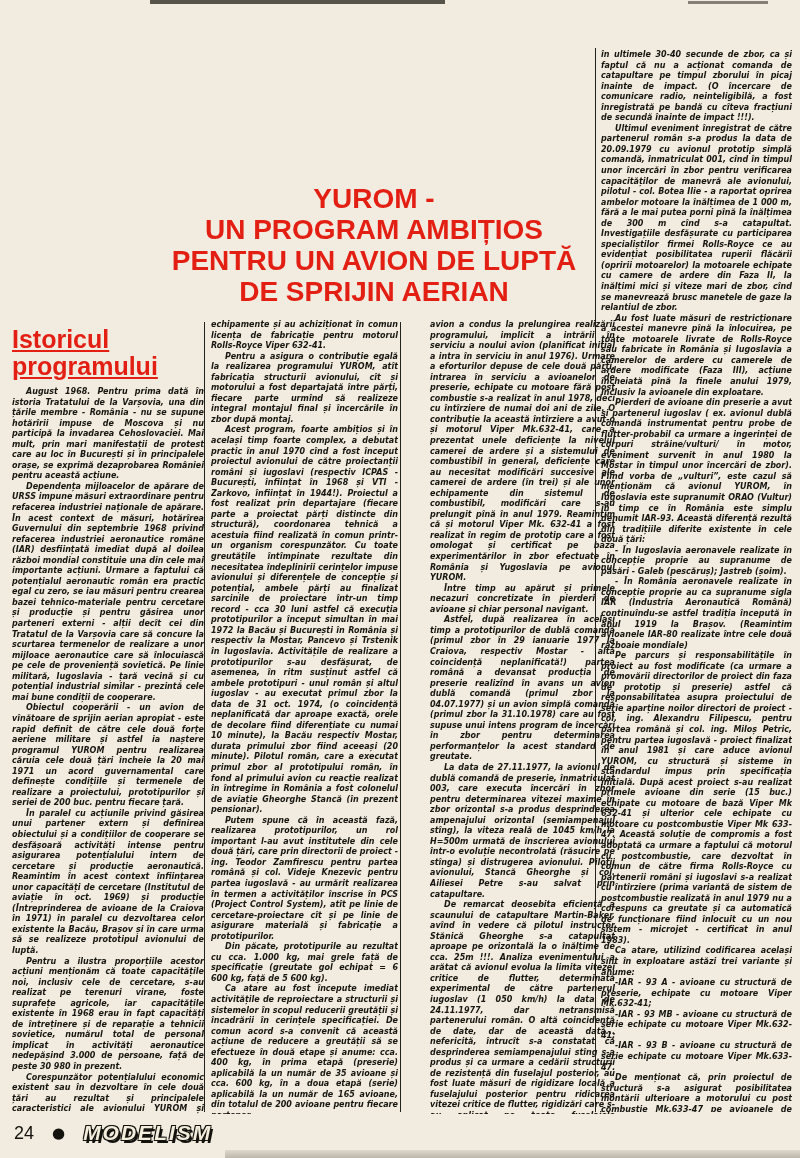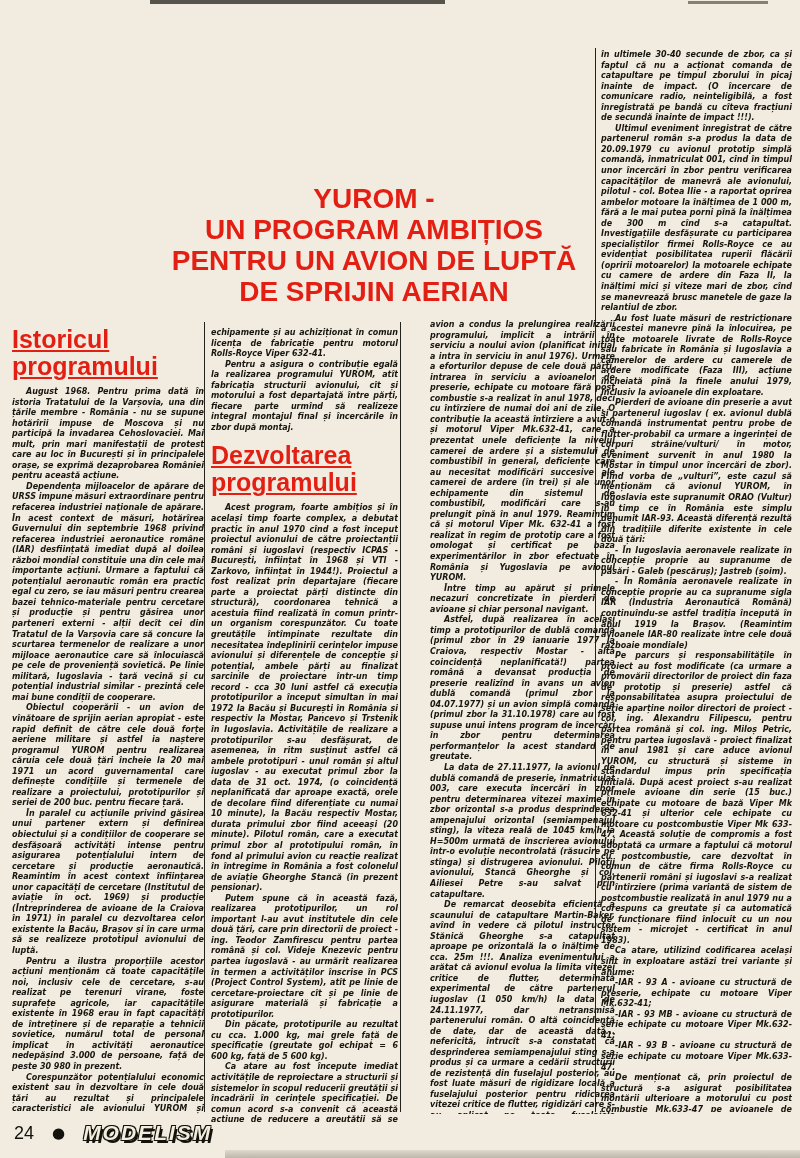--- a/index.html
+++ b/index.html
@@ -28,21 +28,21 @@
     position:absolute;left:158px;top:183px;width:432px;
     font-family:"Liberation Sans",sans-serif;
     font-weight:bold;font-size:28px;line-height:31px;
     text-align:center;letter-spacing:0px;
   }
   .col{
     position:absolute;overflow:hidden;
     text-align:justify;color:#181611;
   }
   .col-1{left:12px;top:326px;width:192px;height:788px;}
-  .col-2{left:211px;top:320px;width:187px;height:794px;margin-top:8px;}
+  .col-2{left:211px;top:320px;width:187px;height:794px;}
   .col-3{left:430px;top:320px;width:185px;height:794px;}
   .col-4{left:601px;top:50px;width:191px;height:1062px;}
   .section-heading{
     font-family:"Liberation Sans",sans-serif;
     font-weight:bold;font-size:25px;line-height:27px;
     margin:0 0 7px 0;text-align:left;text-decoration:underline;
   }
   .col-2 .section-heading{margin-top:9px;}
   .body-p{
     margin:0;
@@ -103,21 +103,20 @@
         <p class="body-p">Pentru a ilustra proporțiile acestor acțiuni menționăm că toate capacitățile noi, inclusiv cele de cercetare, s-au realizat pe terenuri virane, foste suprafețe agricole, iar capacitățile existente în 1968 erau în fapt capacități de întreținere și de reparație a tehnicii sovietice, numărul total de personal implicat în activități aeronautice nedepășind 3.000 de persoane, față de peste 30 980 în prezent.</p>
         <p class="body-p">Corespunzător potențialului economic existent sau în dezvoltare în cele două țări au rezultat și principalele caracteristici ale avionului YUROM și anume: Avion de luptă subsonic pentru sprijin aerian apropiat (rază tactică de peste 200 km), robust (capabil să acționeze de pe terenuri sumar amenajate - piste înierbate), cu structură metalică convențională, cu grad maxim de independență al echipamentelor (din producția proprie a celor două țări sau din import Vest în prima etapă) și cu capacitate de transport încărcături de luptă cît mai mare (greutatea sarcinilor de 2 500 - 2800 kg).</p>
       </div>
   </div>
 
   <div class="col col-2">
     <div>
         <p class="body-p no-indent">echipamente și au achiziționat în comun licența de fabricație pentru motorul Rolls-Royce Viper 632-41.</p>
         <p class="body-p">Pentru a asigura o contribuție egală la realizarea programului YUROM, atît fabricația structurii avionului, cît și motorului a fost departajată între părți, fiecare parte urmînd să realizeze integral montajul final și încercările în zbor după montaj.</p>
       </div>
-    <h2 class="section-heading accent" style="color: rgb(227, 31, 20);">Dezvoltarea programului</h2>
     <div>
         <p class="body-p">Acest program, foarte ambițios și în același timp foarte complex, a debutat practic în anul 1970 cînd a fost început proiectul avionului de către proiectanții români și iugoslavi (respectiv ICPAS - București, înființat în 1968 și VTI - Zarkovo, înființat în 1944!). Proiectul a fost realizat prin departajare (fiecare parte a proiectat părți distincte din structură), coordonarea tehnică a acestuia fiind realizată în comun printr-un organism corespunzător. Cu toate greutățile întîmpinate rezultate din necesitatea îndeplinirii cerințelor impuse avionului și diferențele de concepție și potențial, ambele părți au finalizat sarcinile de proiectare într-un timp record - cca 30 luni astfel că execuția prototipurilor a început simultan în mai 1972 la Bacău și București în România și respectiv la Mostar, Pancevo și Trstenik în Iugoslavia. Activitățile de realizare a prototipurilor s-au desfășurat, de asemenea, în ritm susținut astfel că ambele prototipuri - unul român și altul iugoslav - au executat primul zbor la data de 31 oct. 1974, (o coincidență neplanificată dar aproape exactă, orele de decolare fiind diferențiate cu numai 10 minute), la Bacău respectiv Mostar, durata primului zbor fiind aceeași (20 minute). Pilotul român, care a executat primul zbor al prototipului român, în fond al primului avion cu reacție realizat în întregime în România a fost colonelul de aviație Gheorghe Stancă (în prezent pensionar).</p>
         <p class="body-p">Putem spune că în această fază, realizarea prototipurilor, un rol important l-au avut institutele din cele două țări, care prin directorii de proiect - ing. Teodor Zamfirescu pentru partea română și col. Videje Knezevic pentru partea iugoslavă - au urmărit realizarea în termen a activităților înscrise în PCS (Project Control System), atît pe linie de cercetare-proiectare cît și pe linie de asigurare materială și fabricație a prototipurilor.</p>
         <p class="body-p">Din păcate, prototipurile au rezultat cu cca. 1.000 kg, mai grele față de specificație (greutate gol echipat = 6 600 kg, față de 5 600 kg).</p>
         <p class="body-p">Ca atare au fost începute imediat activitățile de reproiectare a structurii și sistemelor în scopul reducerii greutății și încadrării în cerințele specificației. De comun acord s-a convenit că această acțiune de reducere a greutății să se efectueze în două etape și anume: cca. 400 kg, în prima etapă (preserie) aplicabilă la un număr de 35 avioane și cca. 600 kg, în a doua etapă (serie) aplicabilă la un număr de 165 avioane, din totalul de 200 avioane pentru fiecare partener.</p>
       </div>
   </div>
 
   <div class="col col-3">
     <div>

